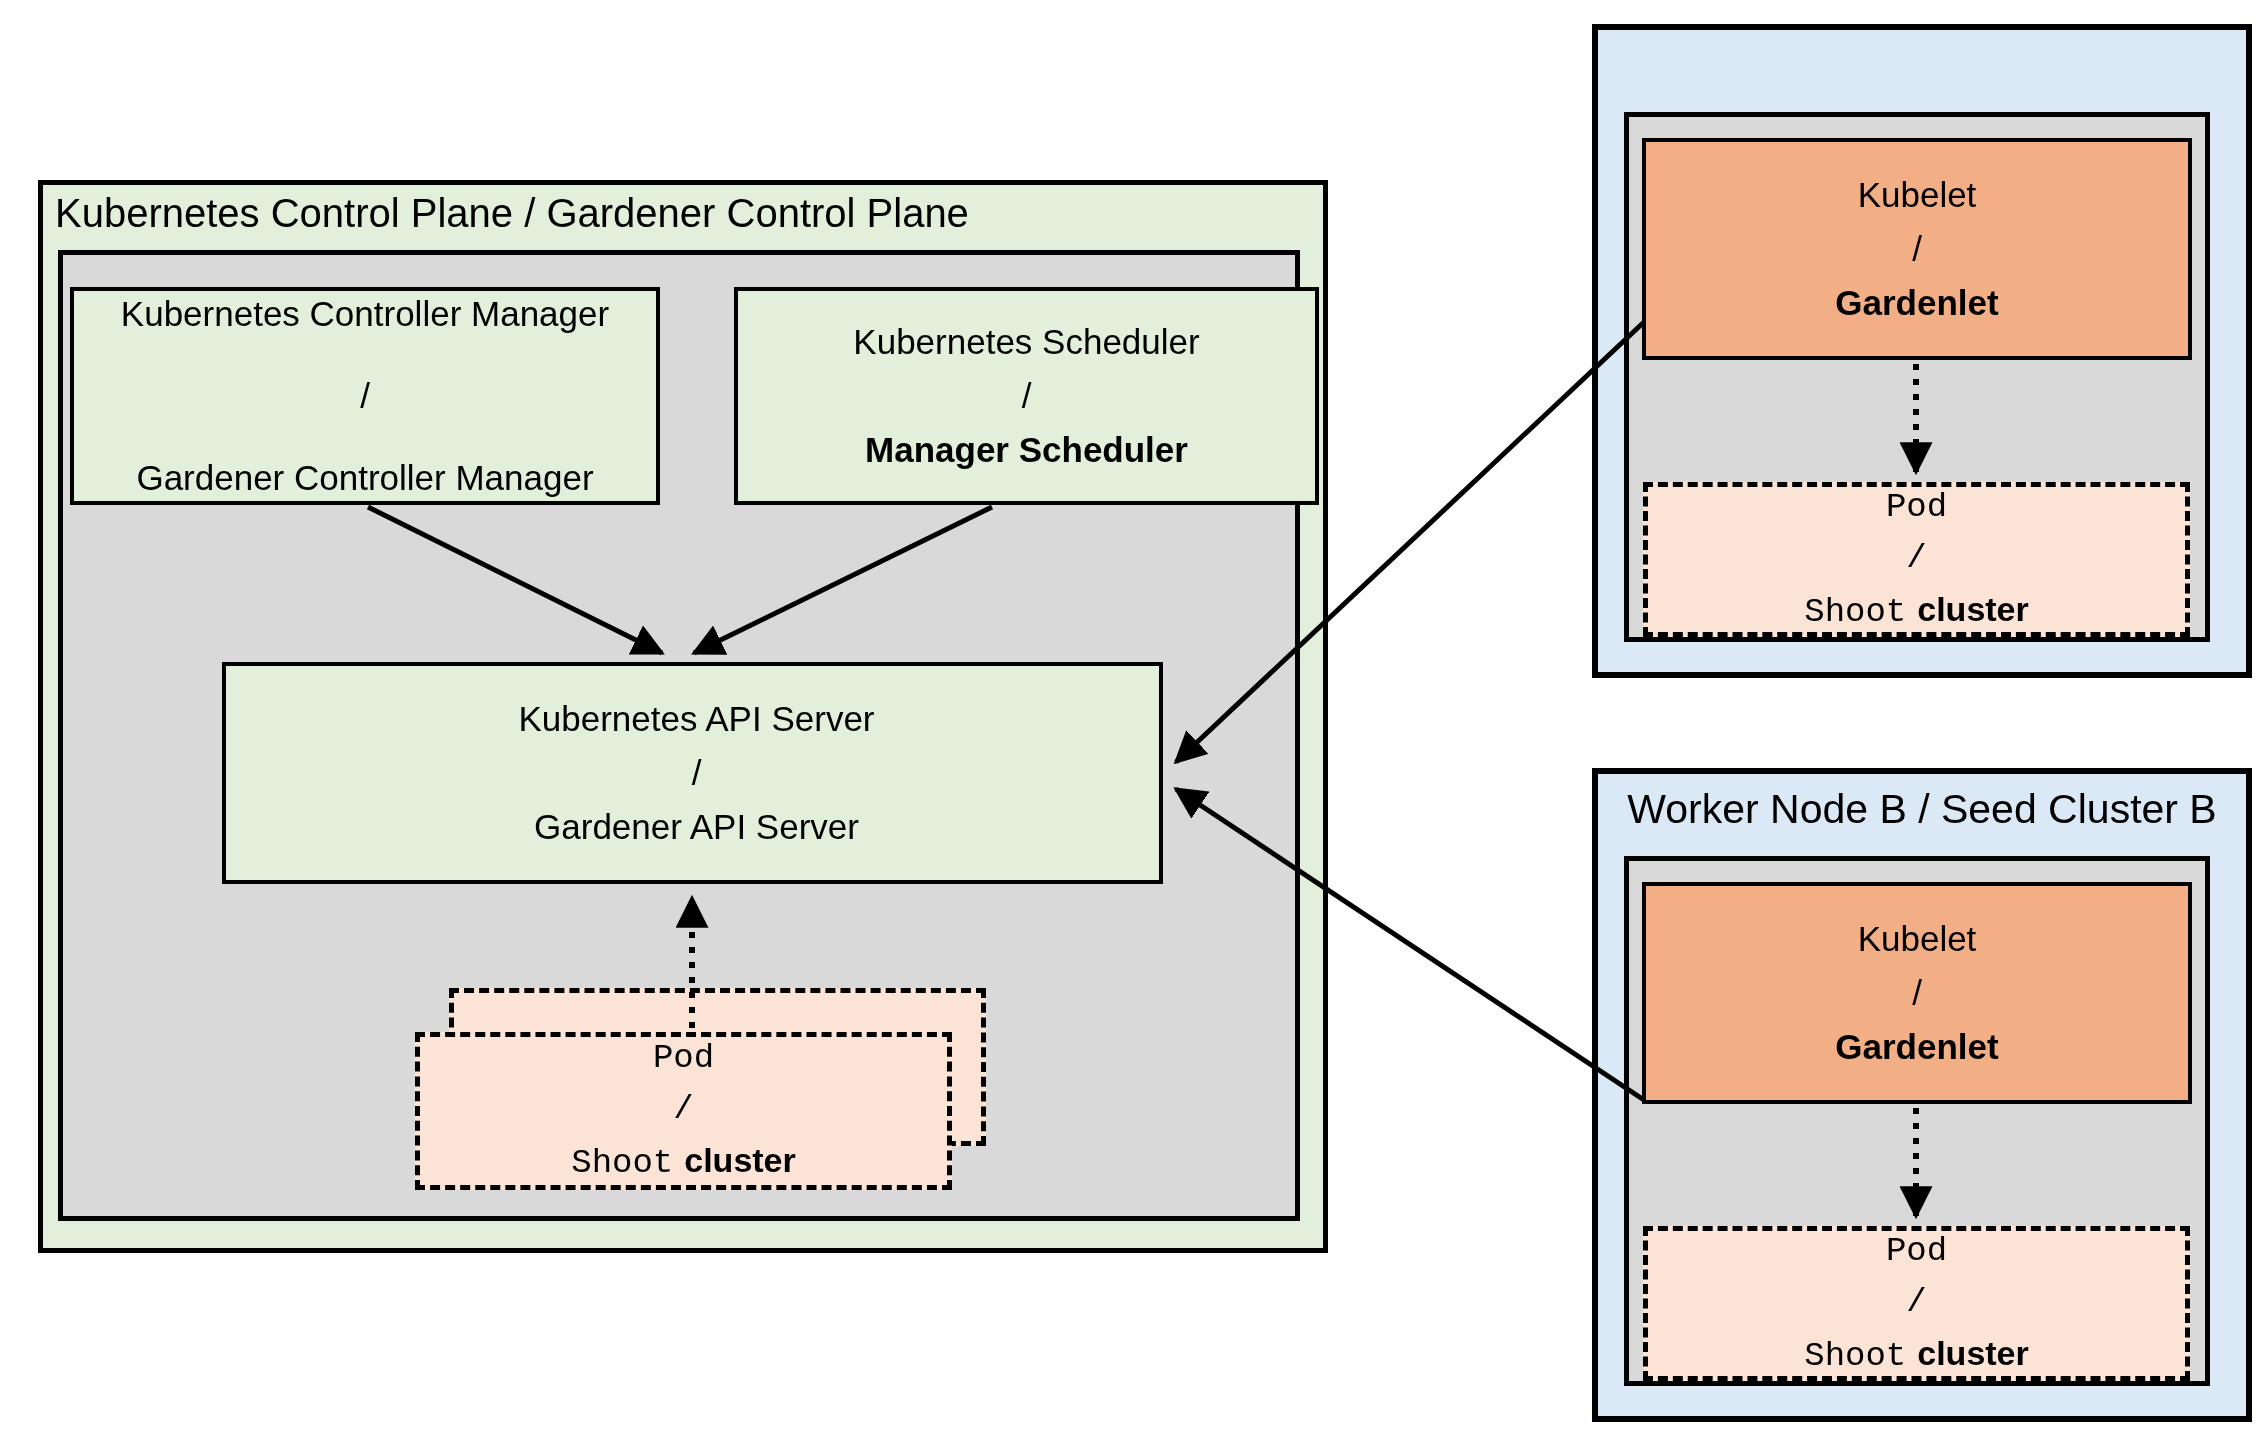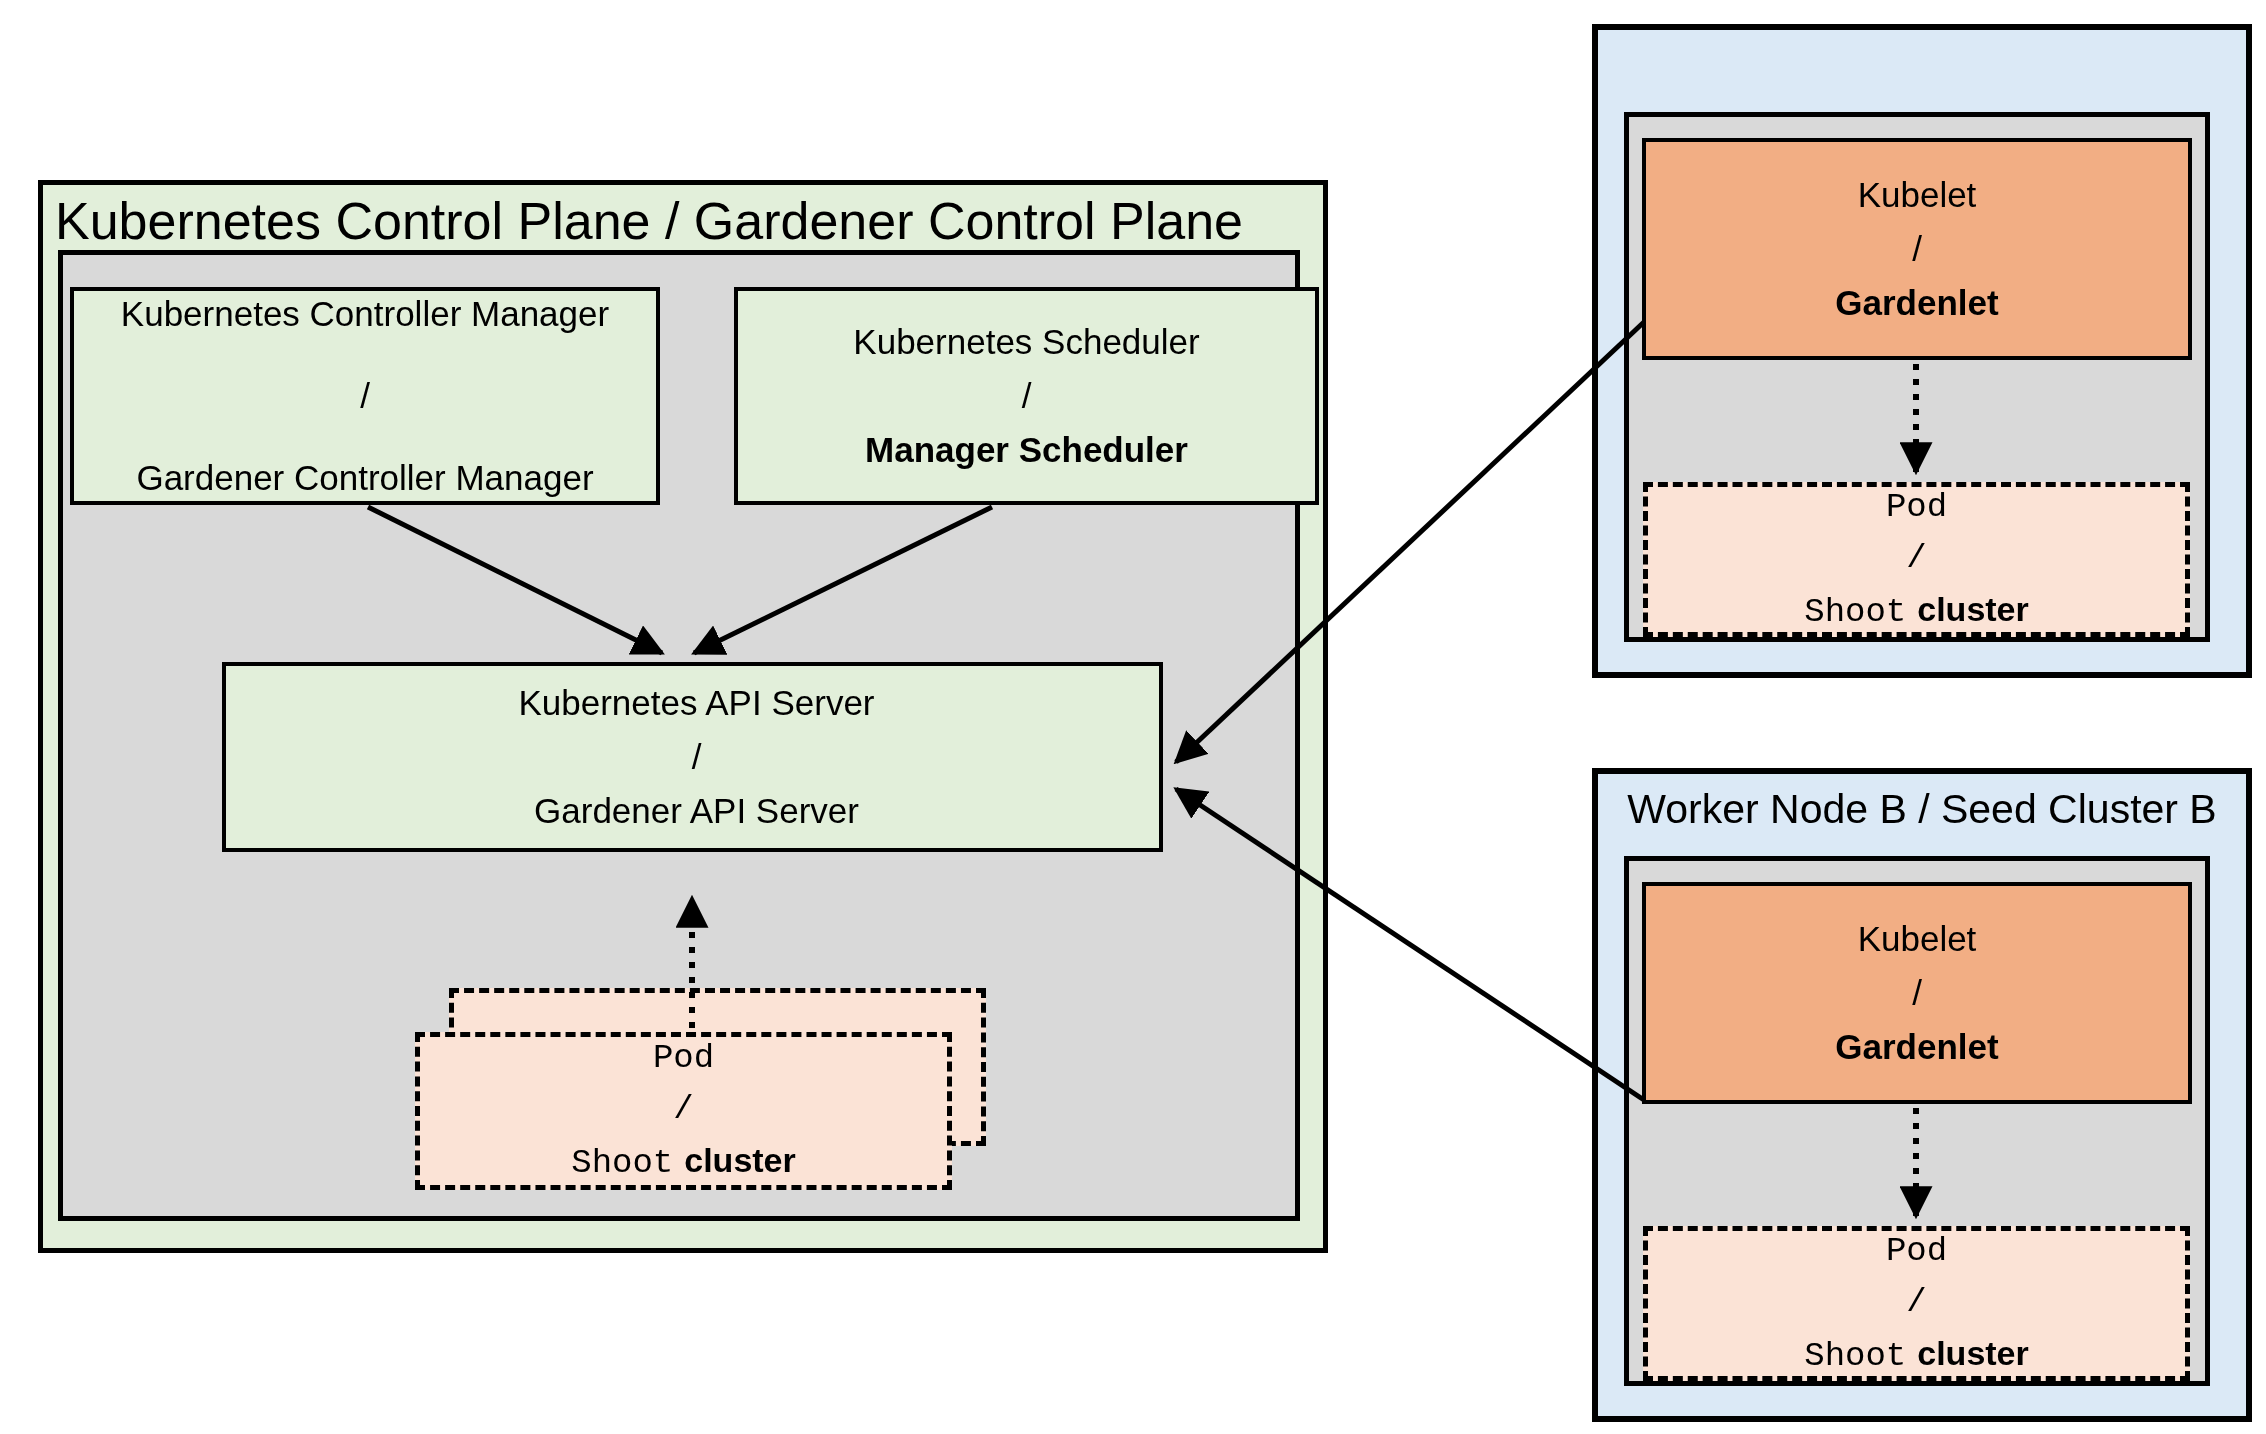--- a/index.html
+++ b/index.html
@@ -8,35 +8,35 @@
     font-family:"Liberation Sans", sans-serif; color:#000;
     overflow:hidden; background:#ffffff;
   }
   .abs { position:absolute; box-sizing:border-box; }
   .panel-cp {
     left:38px; top:180px; width:1290px; height:1073px;
     background:#e2efda; border:5px solid #000;
   }
   .cp-title {
     position:absolute; left:12px; top:6px;
-    font-size:52px; white-space:nowrap;
+    font-size:40px; white-space:nowrap;
   }
   .cp-gray {
     left:15px; top:65px; width:1242px; height:971px;
     background:#d9d9d9; border:5px solid #000;
   }
   .node {
     display:flex; flex-direction:column; justify-content:center;
     align-items:center; text-align:center;
     font-size:35px; line-height:1.55;
     background:#e2efda; border:4px solid #000;
   }
   .cm-box   { left:7px;   top:32px;  width:590px; height:218px;gap:28px; }
   .sch-box  { left:671px; top:32px;  width:585px; height:218px; }
-  .api-box  { left:159px; top:407px; width:941px; height:190px;padding-left:8px; }
+  .api-box  { left:159px; top:407px; width:941px; height:222px;padding-left:8px; }
   .pod {
     background:#fbe3d6; border:5px dashed #000;
     display:flex; flex-direction:column; justify-content:center;
     align-items:center; text-align:left;
     font-family:"Liberation Mono", monospace;
     font-size:34px; line-height:1.5;
   }
   .pod-back-cp  { left:386px; top:733px; width:537px; height:158px; }
   .pod-front-cp { left:352px; top:777px; width:537px; height:158px; }
   .pod-l3 { display:flex; gap:11px; justify-content:center; align-items:baseline; }

